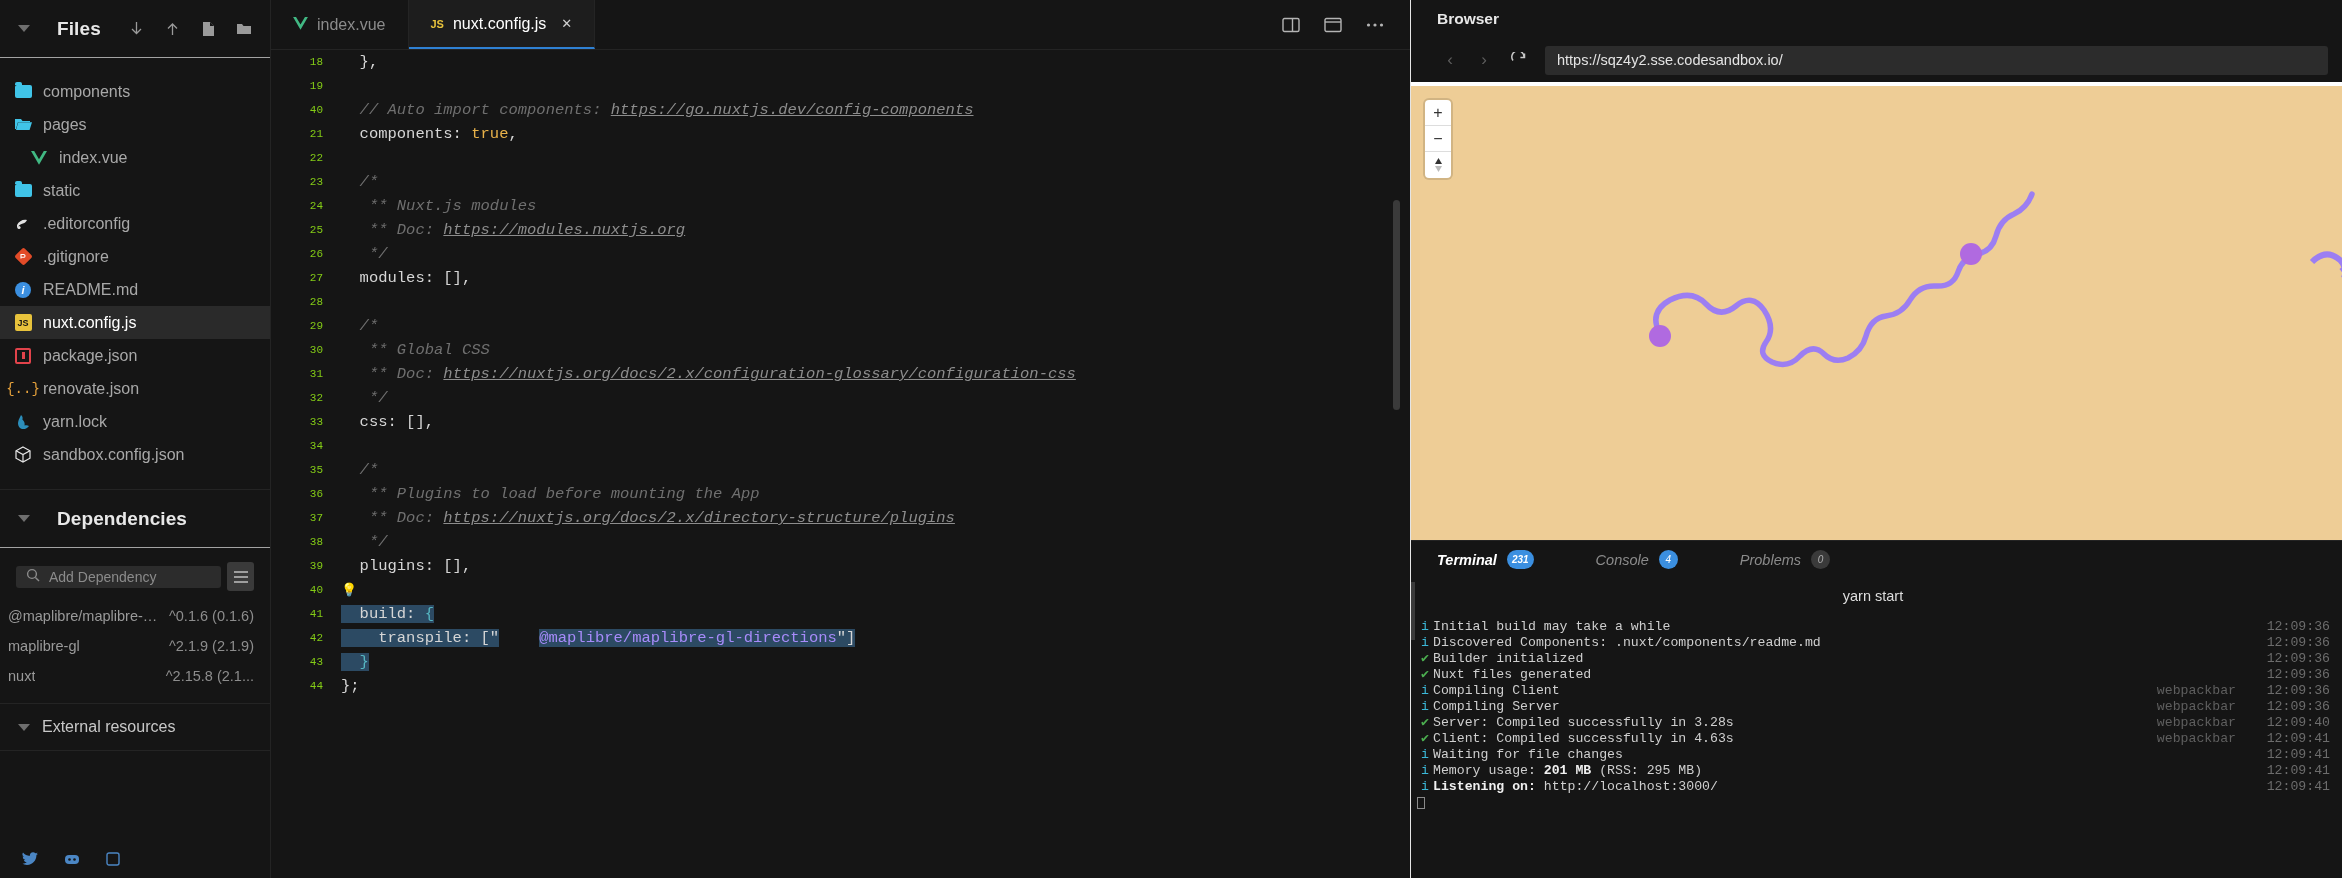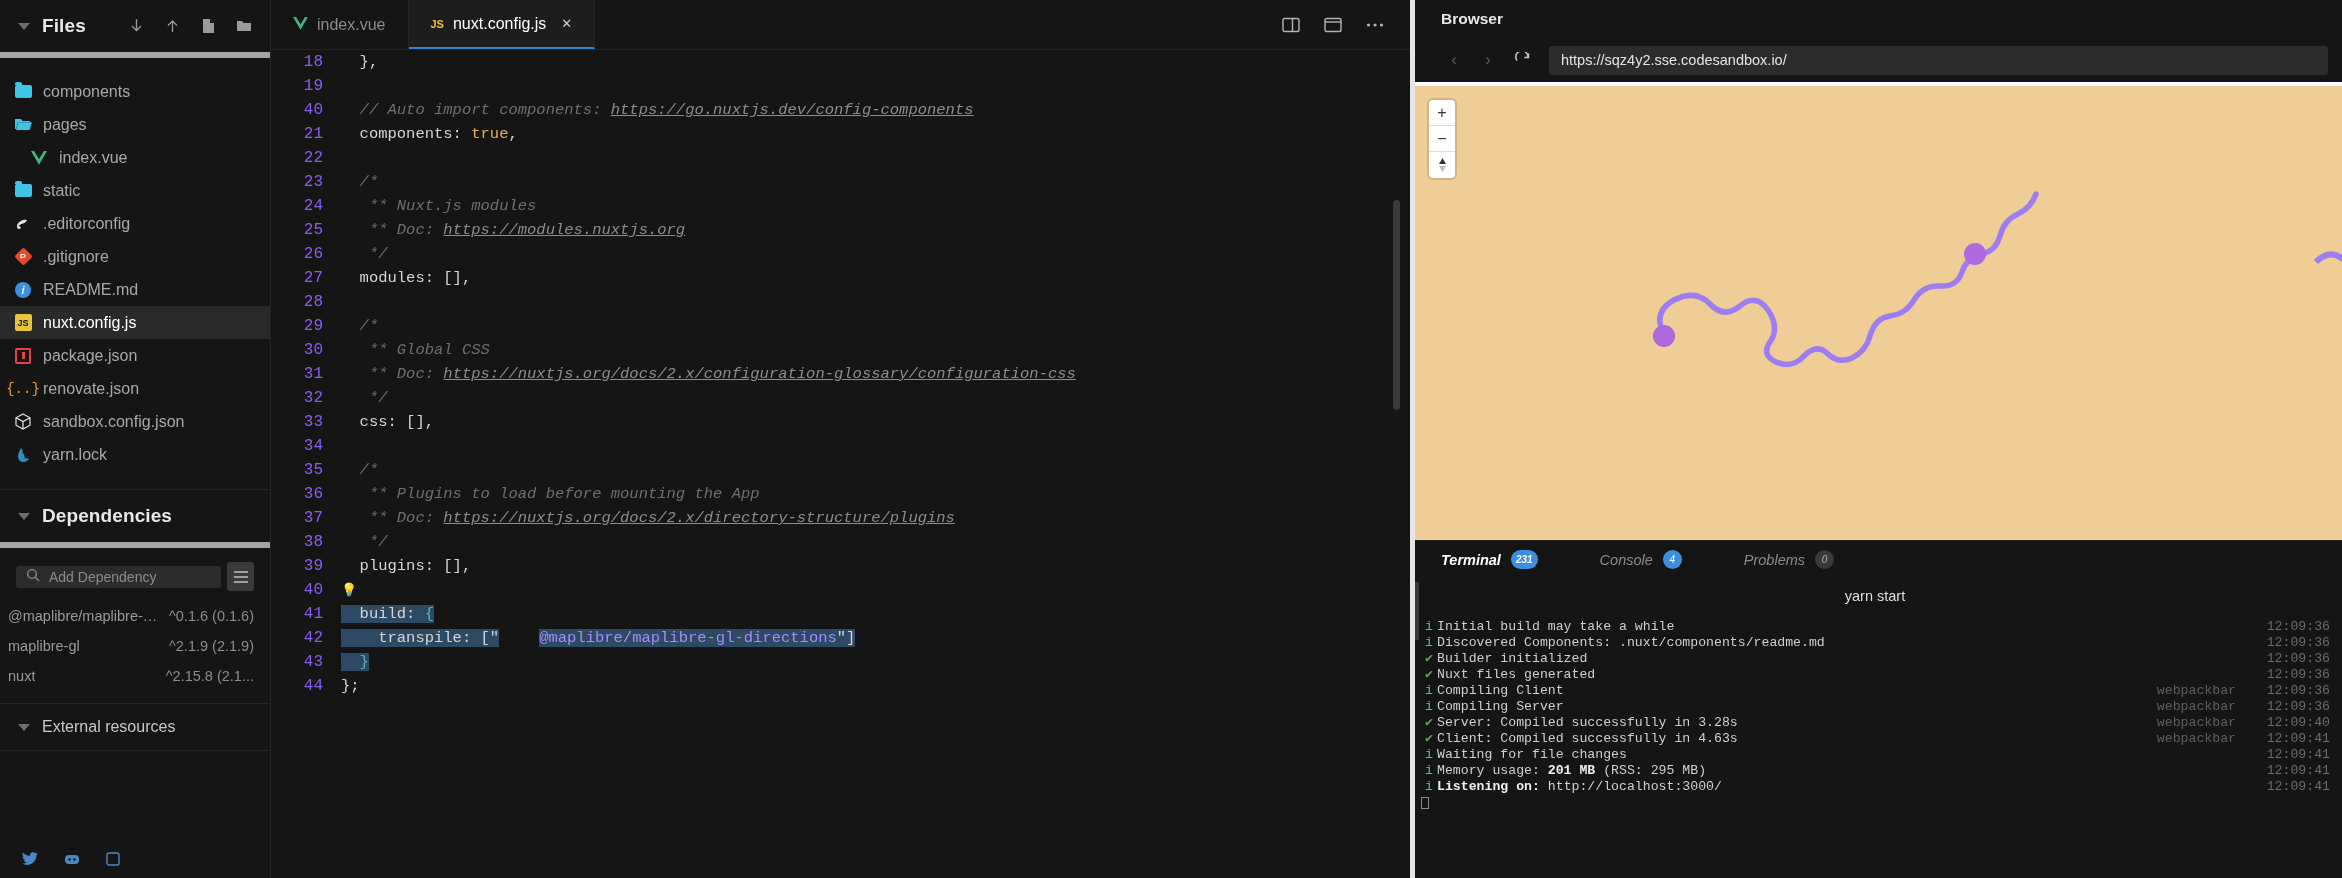--- a/index.html
+++ b/index.html
@@ -14,22 +14,22 @@
   
   .sidebar {
     width: 271px; min-width: 271px; height: 878px;
     background: #151515;
     border-right: 1px solid #242424;
     display: flex; flex-direction: column;
     position: relative;
   }
   .sb-section-head {
     height: 58px; display: flex; align-items: center;
-    padding: 0 18px; gap: 12px;
-    border-bottom: 6px solid #a3a3a3;
+    padding: 0 18px; gap: 27px;
+    border-bottom: 1px solid #a3a3a3;
   }
   .sb-caret {
     width: 0; height: 0;
     border-left: 6px solid transparent;
     border-right: 6px solid transparent;
     border-top: 7px solid #6e6e6e;
     flex: 0 0 auto;
   }
   .sb-title { font-size: 19px; color: #e8e8e8; font-weight: 600; letter-spacing:.1px; }
   .sb-head-actions { margin-left: auto; display: flex; align-items: center; gap: 21px; }
@@ -101,39 +101,39 @@
     font-size:16px;color:#8b8b8b; border-right:1px solid #242424;
   }
   .tab.active { background:#1d1d1d; color:#fff; border-bottom:2px solid #2f81d4; }
   .tab-close { font-size:13px; color:#d0d0d0; margin-left:6px; }
   .tabbar-right { margin-left:auto; display:flex; align-items:center; gap:24px; padding:0 26px; color:#b4b4b4; }
   .tb-ico { cursor:pointer; display:flex; }
 
   .code-area { flex:1; position:relative; overflow:hidden; background:#151515; }
   .code-scroll { position:absolute; inset:0; padding-top: 0px; }
   .code-line { height:24px; display:flex; align-items:center; font-family:"Liberation Mono", monospace; font-size:15.5px; white-space:pre; }
-  .ln { width:70px; min-width:70px; text-align:right; padding-right:18px; color:#8b5cf6; font-size:16px; user-select:none; }
+  .ln { width:70px; min-width:70px; text-align:right; padding-right:18px; color:#84cc16; font-size:11px; user-select:none; }
   .lc { flex:1; position:relative; }
   .tok-comment { color:#6f6f6f; font-style:italic; }
   .tok-link { color:#8d8d8d; font-style:italic; text-decoration:underline; }
   .tok-key { color:#d6d6d6; }
   .tok-bool { color:#e8b24a; }
   .tok-punc { color:#d6d6d6; }
   .tok-brace { color:#56b6c2; }
   .tok-str { color:#a78bfa;margin-left:40px; }
   .sel { background:#2c4a63; }
   .bulb { color:#e8c33c; font-size:13px; }
 
   .v-scroll {
     position:absolute; right:10px; top:150px; width:7px; height:210px;
     background:#3a3a3a; border-radius:4px; cursor:pointer;
   }
 
   
-  .right { width:932px; min-width:932px; height:878px; background:#151515; border-left:5px solid #e5e5e5; display:flex; flex-direction:column; }
+  .right { width:932px; min-width:932px; height:878px; background:#151515; border-left:1px solid #e5e5e5; display:flex; flex-direction:column; }
   .browser-head { height:38px; display:flex; align-items:center; padding-left:26px; }
   .browser-title { font-size:15.5px; color:#e8e8e8; font-weight:600; }
   .url-bar { height:44px; display:flex; align-items:center; gap:0px; padding:0 14px 0 22px; }
   .nav-btn { width:34px;height:34px;display:flex;align-items:center;justify-content:center;color:#5d5d5d;cursor:pointer;font-size:17px;}
   .nav-btn.enabled { color:#c8c8c8; }
   .url-input {
     flex:1; height:29px; background:#2c2c2c; border-radius:3px;
     display:flex; align-items:center; padding:0 12px; margin-left:10px;
     color:#e4e4e4; font-size:14.5px; cursor:text;
   }
@@ -273,34 +273,34 @@
         <span class="f-name">package.json</span>
       </div>
       <div class="file-row">
         <span class="f-ico">
             <span class="ren-ico">{..}</span>
           </span>
         <span class="f-name">renovate.json</span>
       </div>
       <div class="file-row">
         <span class="f-ico">
+          <svg width="14" height="16" viewBox="0 0 14 16">
+              <path d="M5 1c1.5 1 2 3 1.4 4.6C8 7 9 9 8.6 11.5c1.4-.6 3-.4 4.4.4-1.6 2.4-4.4 3.6-7 3C3.6 14.3 2 12 2 9.4 2 7 3 5 5 1z" fill="#2c8ebb"></path>
+            </svg>
+        </span>
+        <span class="f-name">yarn.lock</span>
+      </div>
+      <div class="file-row">
+        <span class="f-ico">
           <svg width="16" height="17" viewBox="0 0 16 17">
               <path d="M8 1l7 3.8v7.4L8 16 1 12.2V4.8z" fill="none" stroke="#e8e8e8" stroke-width="1.2"></path>
               <path d="M1 4.8L8 8.6l7-3.8M8 8.6V16" stroke="#e8e8e8" stroke-width="1.2" fill="none"></path>
             </svg>
         </span>
         <span class="f-name">sandbox.config.json</span>
-      </div>
-      <div class="file-row">
-        <span class="f-ico">
-          <svg width="14" height="16" viewBox="0 0 14 16">
-              <path d="M5 1c1.5 1 2 3 1.4 4.6C8 7 9 9 8.6 11.5c1.4-.6 3-.4 4.4.4-1.6 2.4-4.4 3.6-7 3C3.6 14.3 2 12 2 9.4 2 7 3 5 5 1z" fill="#2c8ebb"></path>
-            </svg>
-        </span>
-        <span class="f-name">yarn.lock</span>
       </div>
     </div>
 
     <div class="sb-divider"></div>
 
     <div class="sb-section-head">
       <div class="sb-caret"></div>
       <div class="sb-title">Dependencies</div>
     </div>
 

